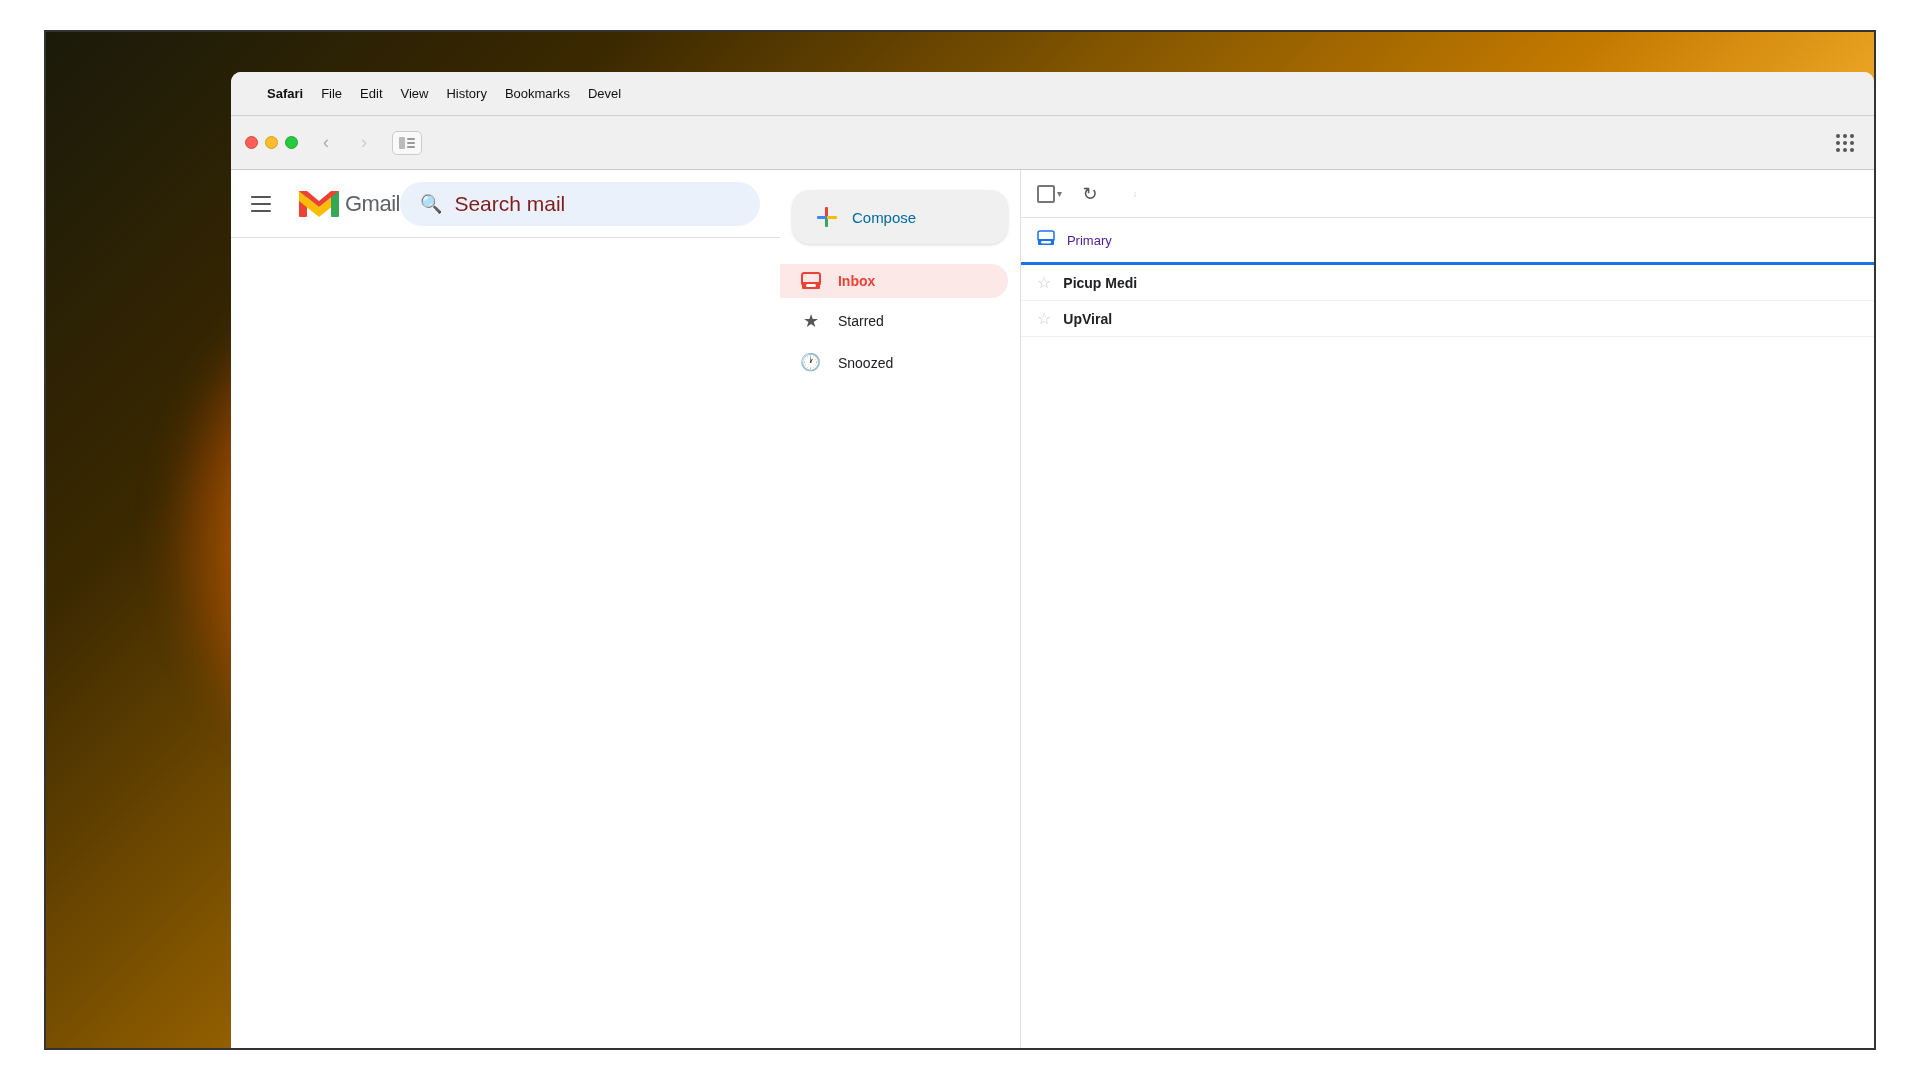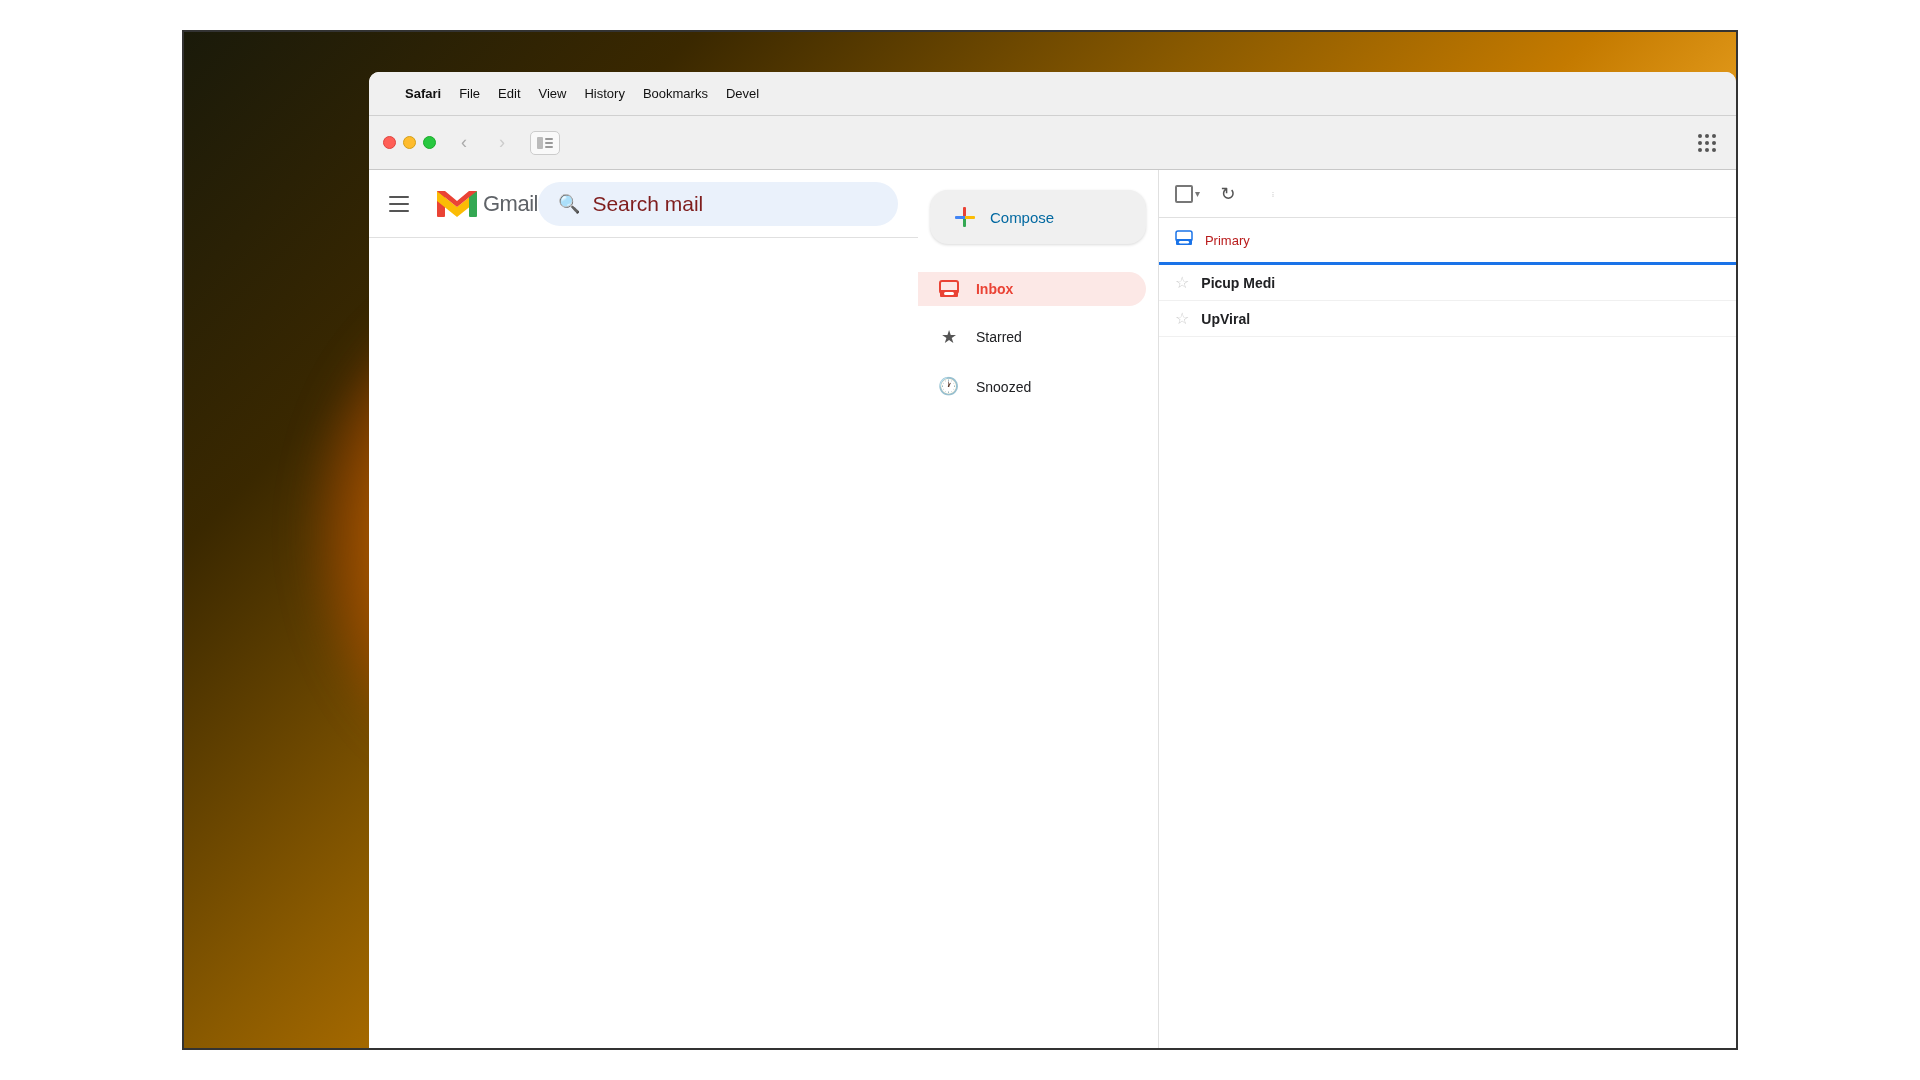--- a/index.html
+++ b/index.html
@@ -8,21 +8,21 @@
       width: 1920px;
       height: 1080px;
       background: #fff;
       display: flex;
       align-items: center;
       justify-content: center;
       font-family: -apple-system, BlinkMacSystemFont, 'Helvetica Neue', Arial, sans-serif;
     }
 
     .outer-border {
-      width: 1556px;
+      width: 1832px;
       height: 1020px;
       border: 2px solid #333;
       position: relative;
       overflow: hidden;
       background: #fff;
     }
 
     
     .bg-scene {
       position: absolute;
@@ -277,21 +277,20 @@
     .sidebar-item {
       display: flex;
       align-items: center;
       padding: 8px 20px;
       gap: 16px;
       cursor: pointer;
       border-radius: 0 24px 24px 0;
       margin-right: 12px;
       font-size: 14px;
       color: #202124;
-      margin-top: 8px;
     }
 
     .sidebar-item.active {
       background: #fce8e6;
       font-weight: 700;
       color: #ea4335;
     }
 
     .sidebar-icon {
       font-size: 18px;
@@ -370,21 +369,21 @@
       letter-spacing: 1px;
     }
 
     
     .primary-tab {
       display: flex;
       align-items: center;
       gap: 12px;
       padding: 12px 16px;
       border-bottom: 3px solid #1a73e8;
-      color: #b91c1c;
+      color: #4c1d95;
       font-size: 13px;
       font-weight: 500;
     }
 
     .primary-inbox-icon {
       font-size: 16px;
     }
 
     
     .email-row {

